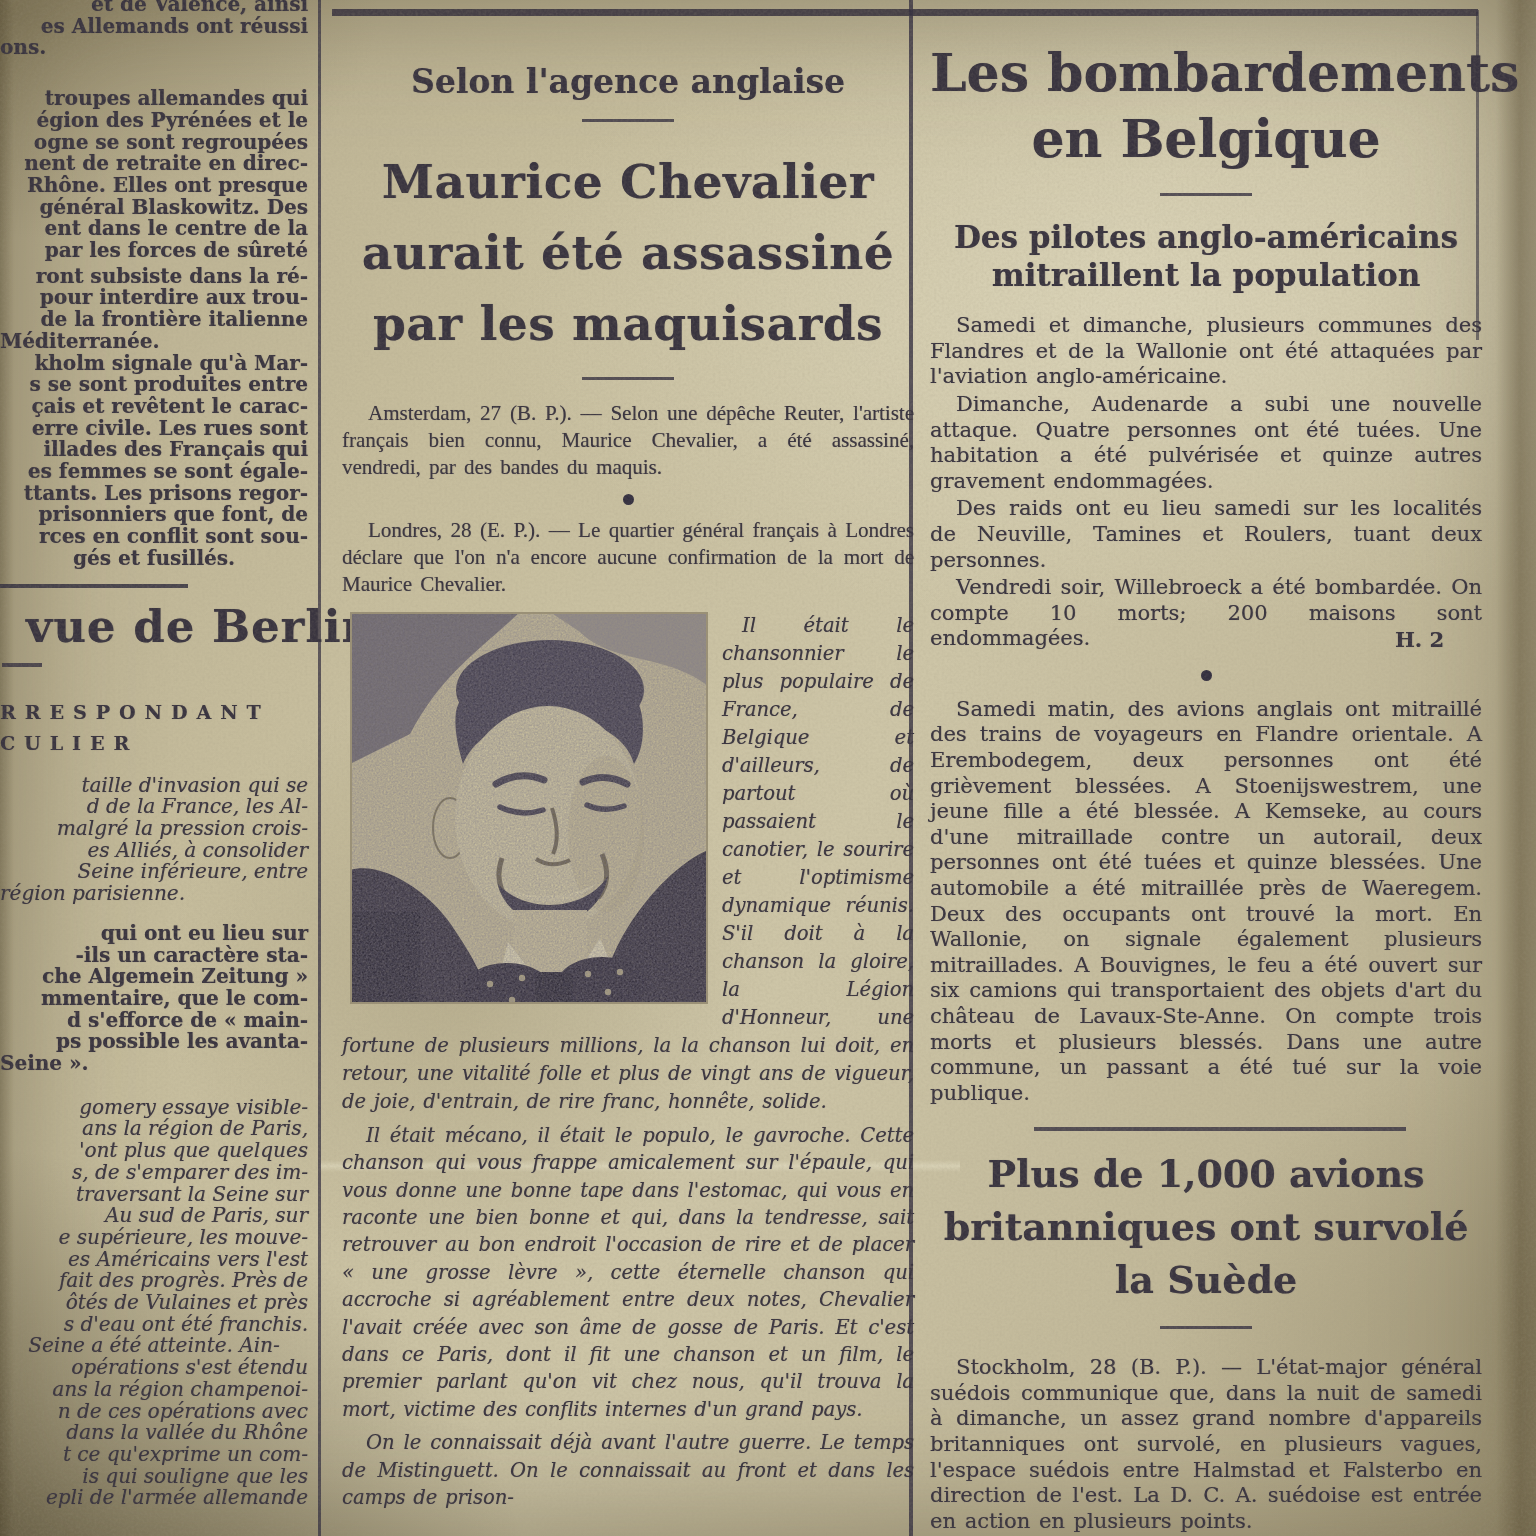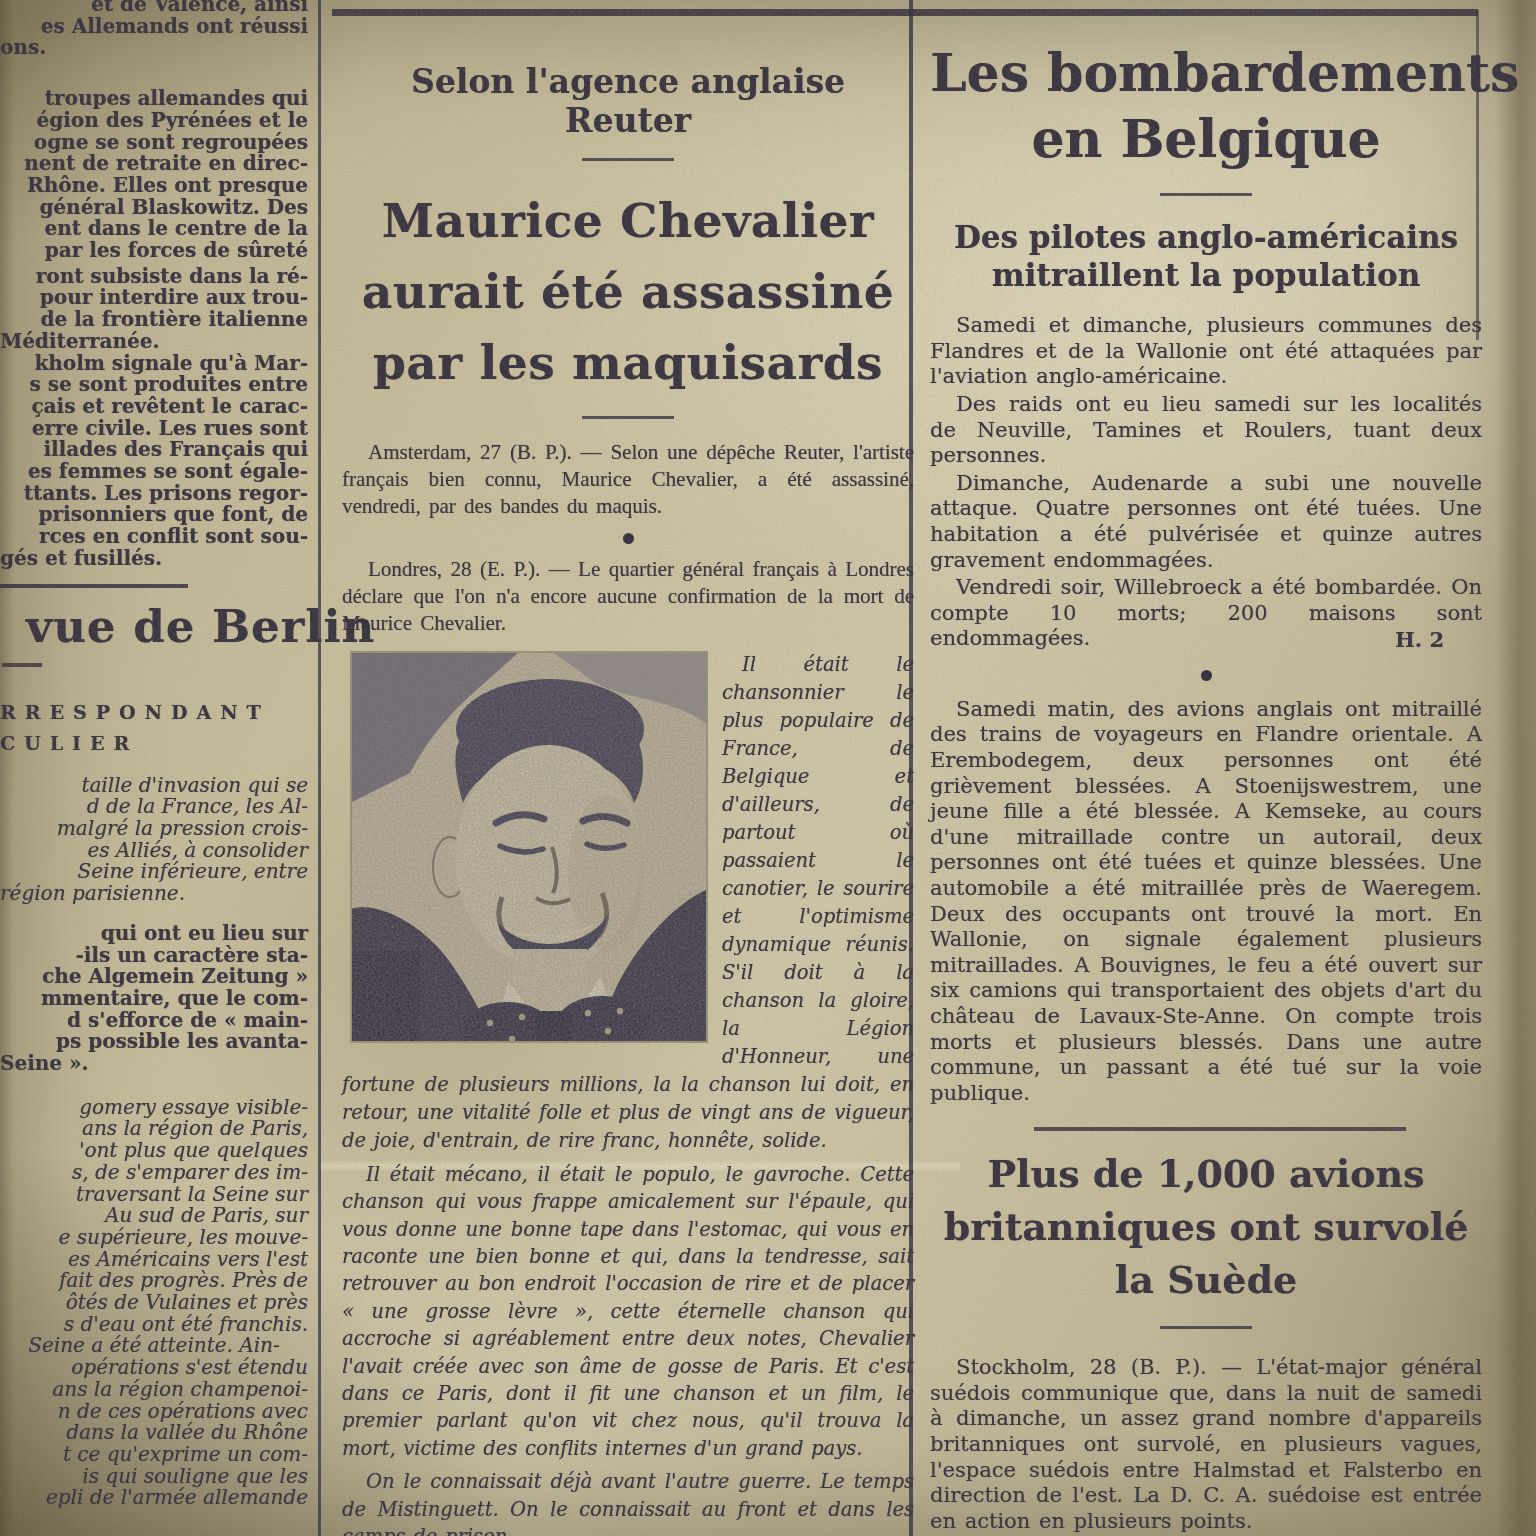--- a/index.html
+++ b/index.html
@@ -112,21 +112,21 @@
         <div class="cutline" style="text-align: left;">Méditerranée.</div>
         <div class="cutline" style="text-align: right;">kholm signale qu'à Mar-</div>
         <div class="cutline" style="text-align: right;">s se sont produites entre</div>
         <div class="cutline" style="text-align: right;">çais et revêtent le carac-</div>
         <div class="cutline" style="text-align: right;">erre civile. Les rues sont</div>
         <div class="cutline" style="text-align: right;">illades des Français qui</div>
         <div class="cutline" style="text-align: right;">es femmes se sont égale-</div>
         <div class="cutline" style="">ttants. Les prisons regor-</div>
         <div class="cutline" style="text-align: right;">prisonniers que font, de</div>
         <div class="cutline" style="text-align: right;">rces en conflit sont sou-</div>
-        <div class="cutline" style="text-align: left;">gés et fusillés.</div>
+        <div class="cutline" style="text-align: center;">gés et fusillés.</div>
       </div>
     <div class="lc-rule"></div>
     <h2 class="berlin">vue de Berlin</h2>
     <div class="berlin-rule"></div>
     <div class="caps">
         <div class="capline">RRESPONDANT</div>
         <div class="capline">CULIER</div>
       </div>
     <div class="lc-block block-italic lc-it1">
         <div class="cutline" style="text-align: right;">taille d'invasion qui se</div>
@@ -164,21 +164,20 @@
         <div class="cutline" style="text-align: right;">dans la vallée du Rhône</div>
         <div class="cutline" style="text-align: right;">t ce qu'exprime un com-</div>
         <div class="cutline" style="text-align: right;">is qui souligne que les</div>
         <div class="cutline" style="text-align: right;">epli de l'armée allemande</div>
       </div>
   </div>
 
   <div class="col mid-col">
     <div class="kicker">
         <div class="kicker-line">Selon l'agence anglaise</div>
-        <div class="kicker-line">Reuter</div>
       </div>
     <div class="hrule small"></div>
     <h1 class="headline-main">
         <div class="hl-line">Maurice Chevalier</div>
         <div class="hl-line">aurait été assassiné</div>
         <div class="hl-line">par les maquisards</div>
       </h1>
     <div class="hrule small"></div>
     <p class="body">Amsterdam, 27 (B. P.). — Selon une dépêche Reuter, l'artiste français bien connu, Maurice Chevalier, a été assassiné, vendredi, par des bandes du maquis.</p>
     <div class="dot"></div>
@@ -241,22 +240,22 @@
         <div class="hl-line">Les bombardements</div>
         <div class="hl-line">en Belgique</div>
       </h1>
     <div class="hrule small"></div>
     <h3 class="subhead">
         <div class="sh-line">Des pilotes anglo-américains</div>
         <div class="sh-line">mitraillent la population</div>
       </h3>
     <div class="rparas">
         <div class="bodyp">Samedi et dimanche, plusieurs communes des Flandres et de la Wallonie ont été attaquées par l'aviation anglo-américaine.</div>
+        <div class="bodyp">Dimanche, Audenarde a subi une nouvelle attaque. Quatre personnes ont été tuées. Une habitation a été pulvérisée et quinze autres gravement endommagées.</div>
         <div class="bodyp">Des raids ont eu lieu samedi sur les localités de Neuville, Tamines et Roulers, tuant deux personnes.</div>
-        <div class="bodyp">Dimanche, Audenarde a subi une nouvelle attaque. Quatre personnes ont été tuées. Une habitation a été pulvérisée et quinze autres gravement endommagées.</div>
         <div class="bodyp">Vendredi soir, Willebroeck a été bombardée. On compte 10 morts; 200 maisons sont endommagées.</div>
       </div>
     <div class="sig">H. 2</div>
     <div class="dot" style="margin-top:18px"></div>
     <p class="bodyp" style="margin-top:16px">Samedi matin, des avions anglais ont mitraillé des trains de voyageurs en Flandre orientale. A Erembodegem, deux personnes ont été grièvement blessées. A Stoenijswestrem, une jeune fille a été blessée. A Kemseke, au cours d'une mitraillade contre un autorail, deux personnes ont été tuées et quinze blessées. Une automobile a été mitraillée près de Waeregem. Deux des occupants ont trouvé la mort. En Wallonie, on signale également plusieurs mitraillades. A Bouvignes, le feu a été ouvert sur six camions qui transportaient des objets d'art du château de Lavaux-Ste-Anne. On compte trois morts et plusieurs blessés. Dans une autre commune, un passant a été tué sur la voie publique.</p>
     <div class="wide-rule"></div>
     <h2 class="headline-med">
         <div class="hl-line">Plus de 1,000 avions</div>
         <div class="hl-line">britanniques ont survolé</div>
         <div class="hl-line">la Suède</div>

